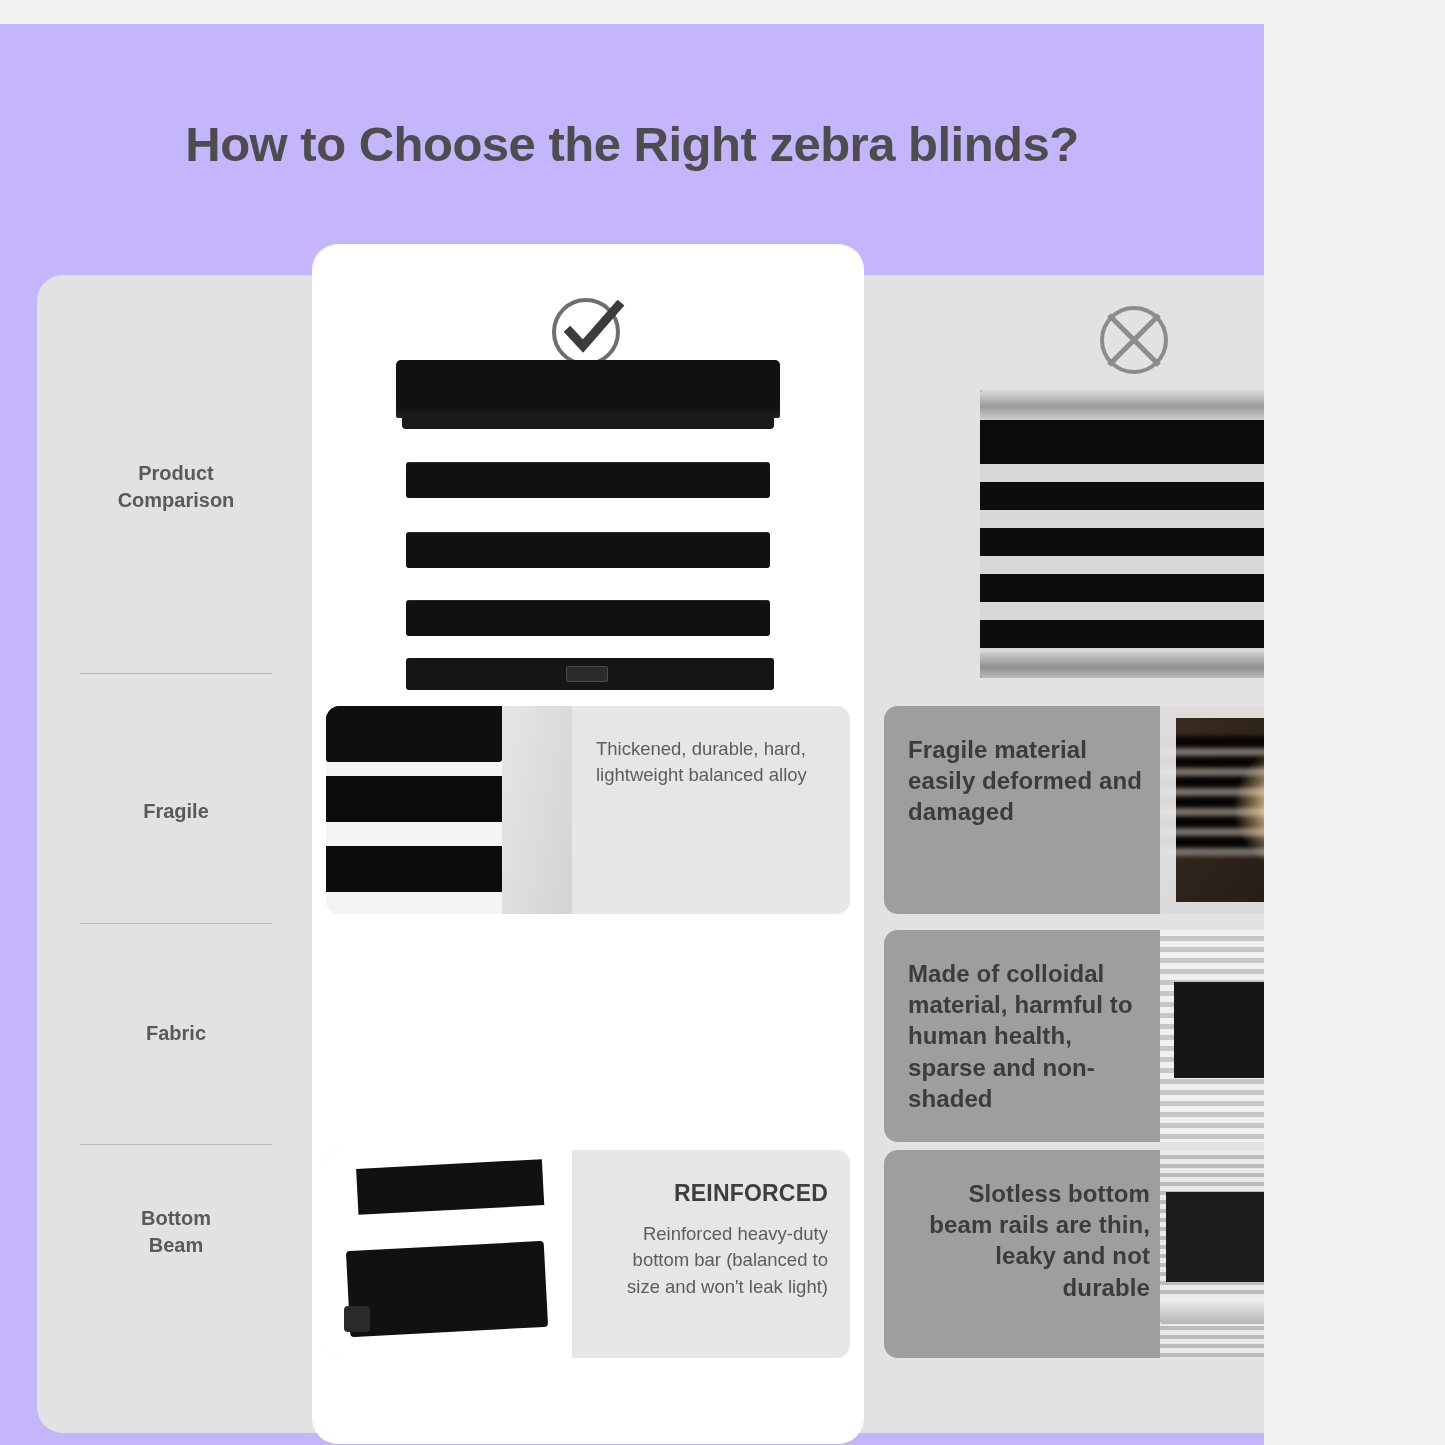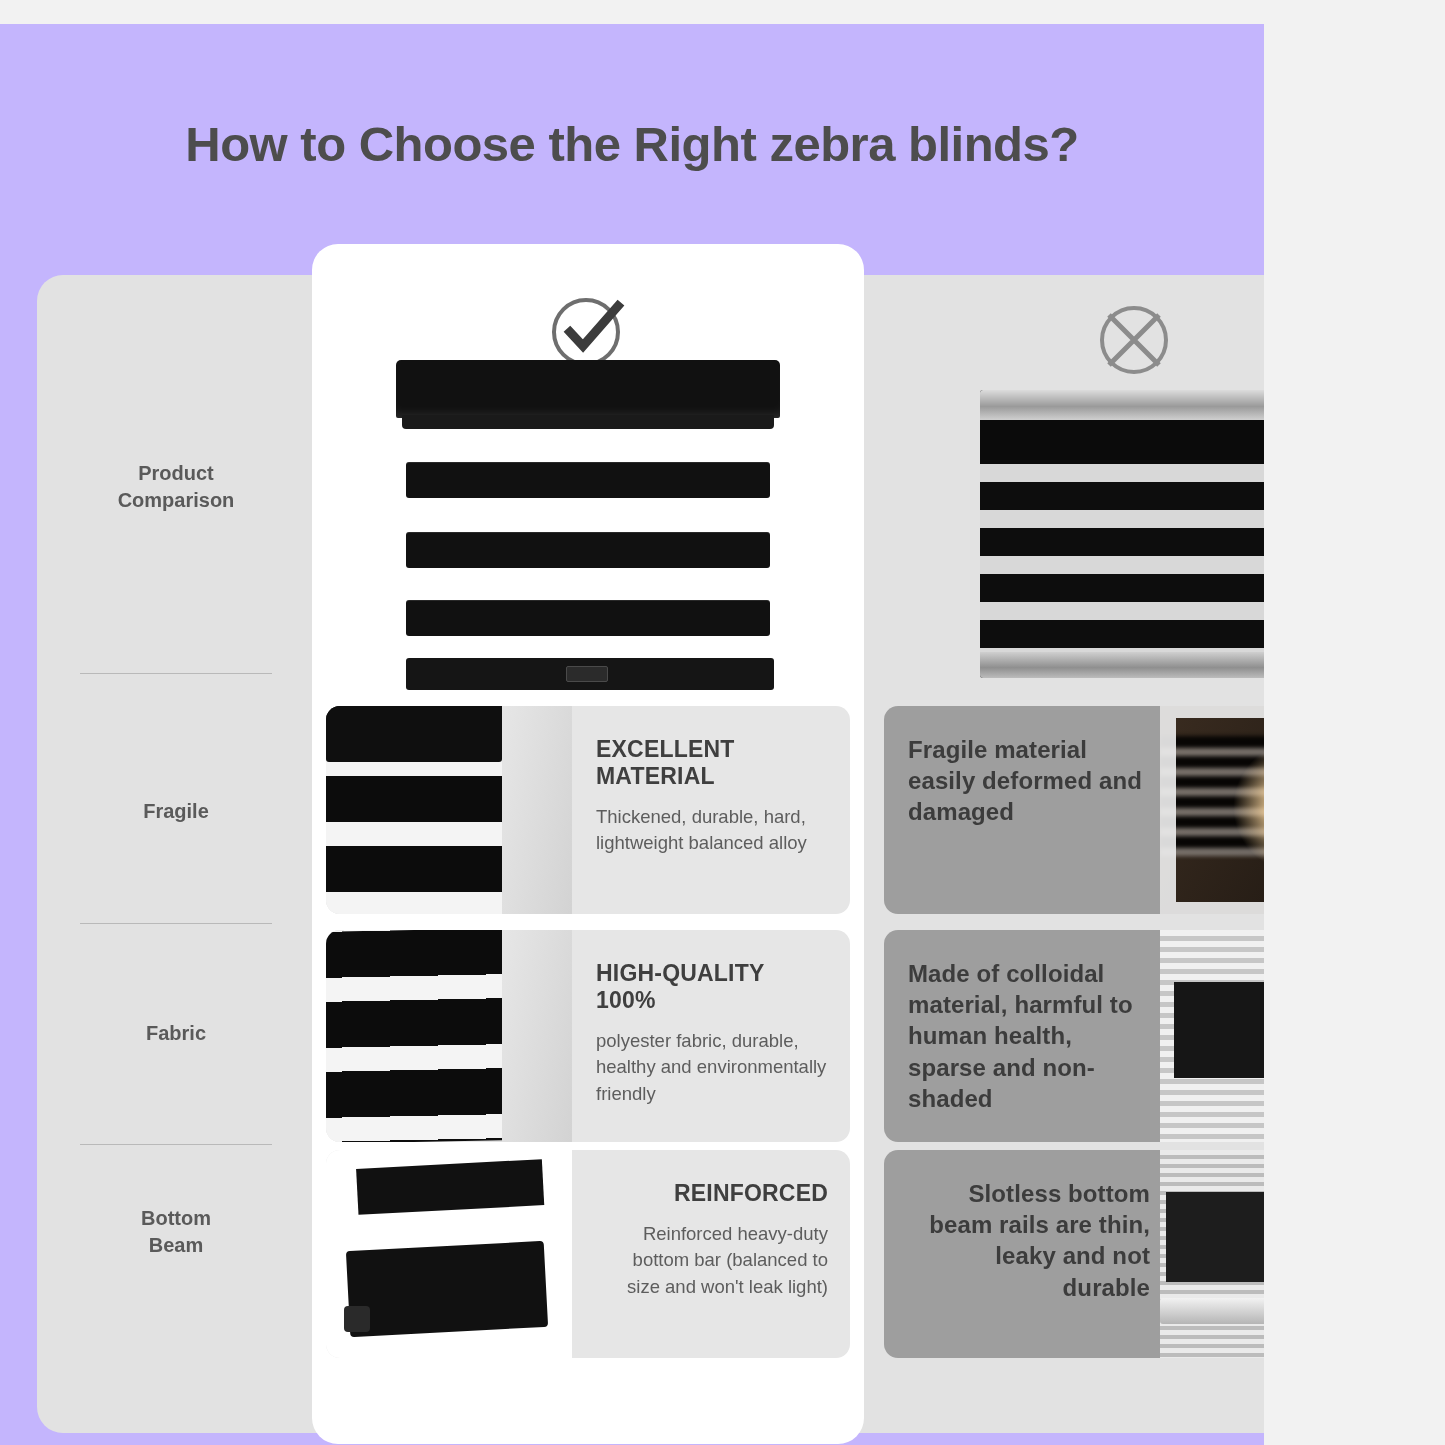--- a/index.html
+++ b/index.html
@@ -314,50 +314,37 @@
 
   <div class="feat good r0">
     <div class="feat-img">
       <div class="blind-window">
         <div class="frame"></div>
         <div class="blind-stripes"></div>
         <div class="blind-head2"></div>
       </div>
     </div>
     <div class="feat-text">
-      <div class="feat-head">EXCELLENT MATERIAL</div>
       <div class="feat-body">Thickened, durable, hard, lightweight balanced alloy</div>
     </div>
   </div>
 
   <div class="feat bad r0">
     <div class="feat-img">
       <div class="bad-window">
         <div class="blurblind"></div>
         <div class="sun"></div>
         <div class="wframe"></div>
       </div>
     </div>
     <div class="feat-text">
       <div class="feat-head">Fragile material easily deformed and damaged</div>
     </div>
   </div>
 
-  <div class="feat good r1">
-    <div class="feat-img">
-      <div class="blind-window">
-        <div class="frame"></div>
-        <div class="blind-stripes tilt"></div>
-      </div>
-    </div>
-    <div class="feat-text">
-      <div class="feat-head">HIGH-QUALITY 100%</div>
-      <div class="feat-body">polyester fabric, durable, healthy and environmentally friendly</div>
-    </div>
-  </div>
 
   <div class="feat bad r1">
     <div class="feat-img">
       <div class="sheer">
         <div class="dark"></div>
       </div>
     </div>
     <div class="feat-text">
       <div class="feat-head">Made of colloidal material, harmful to human health, sparse and non-shaded</div>
     </div>

